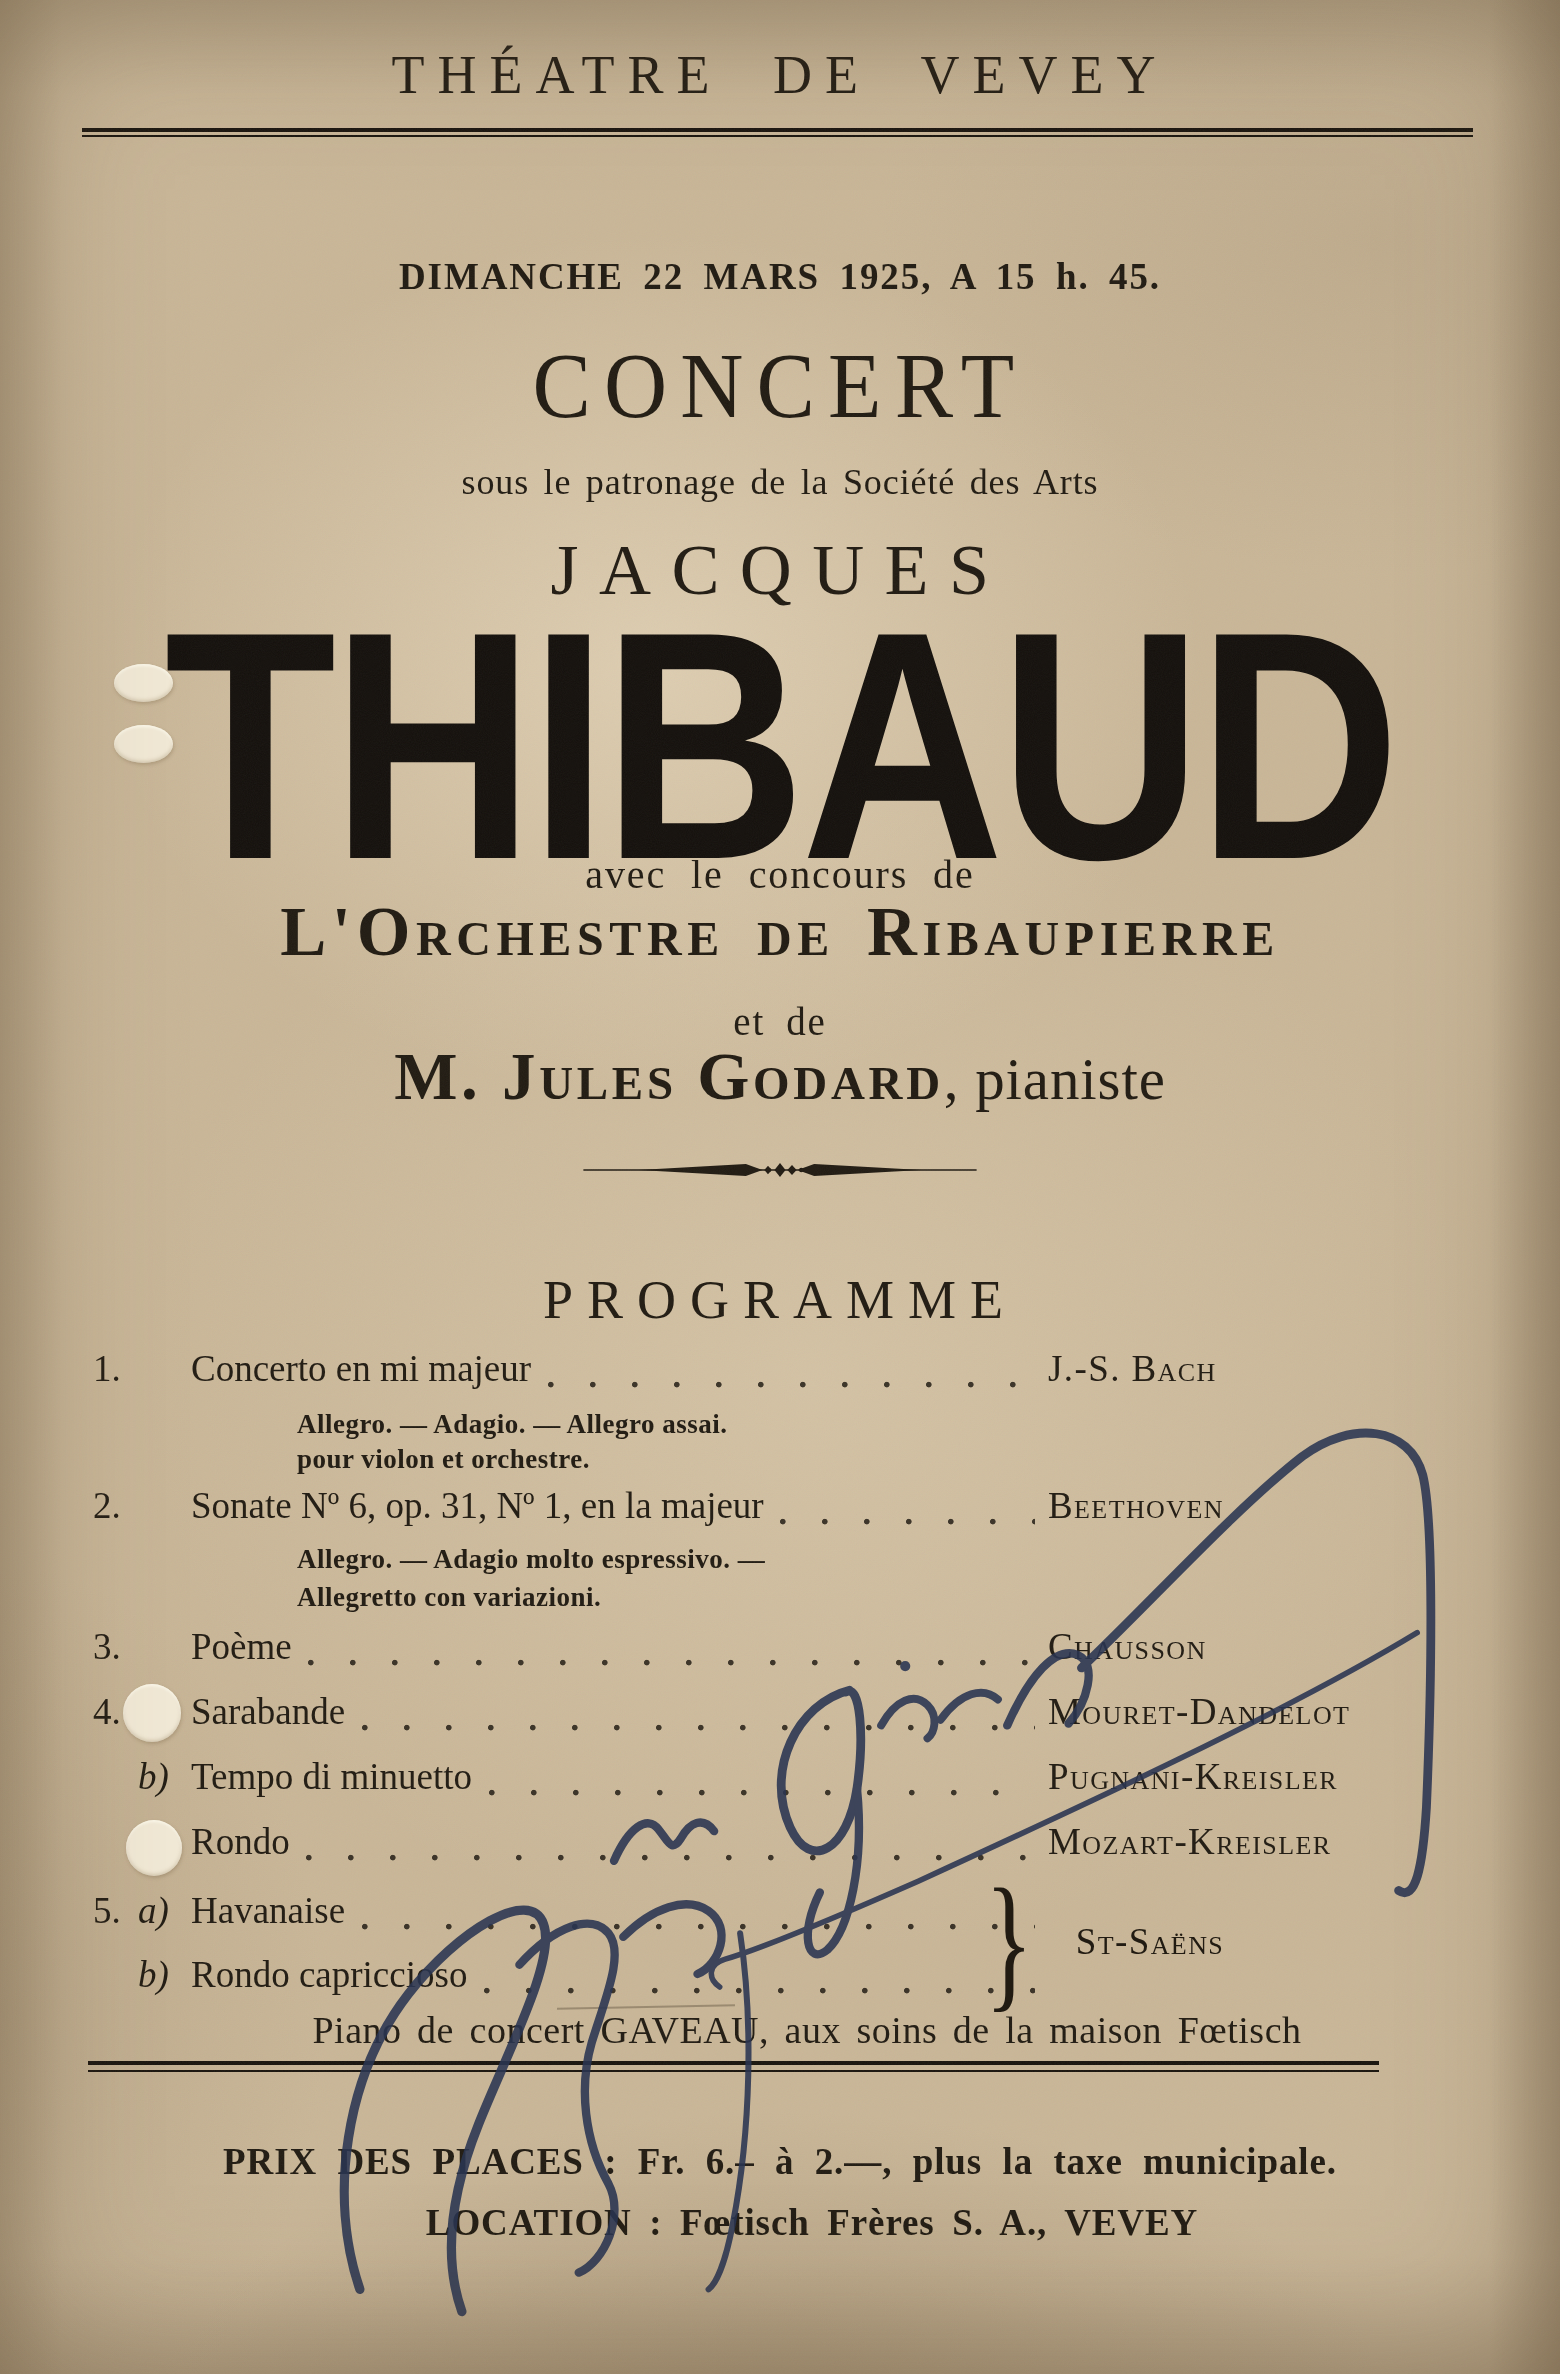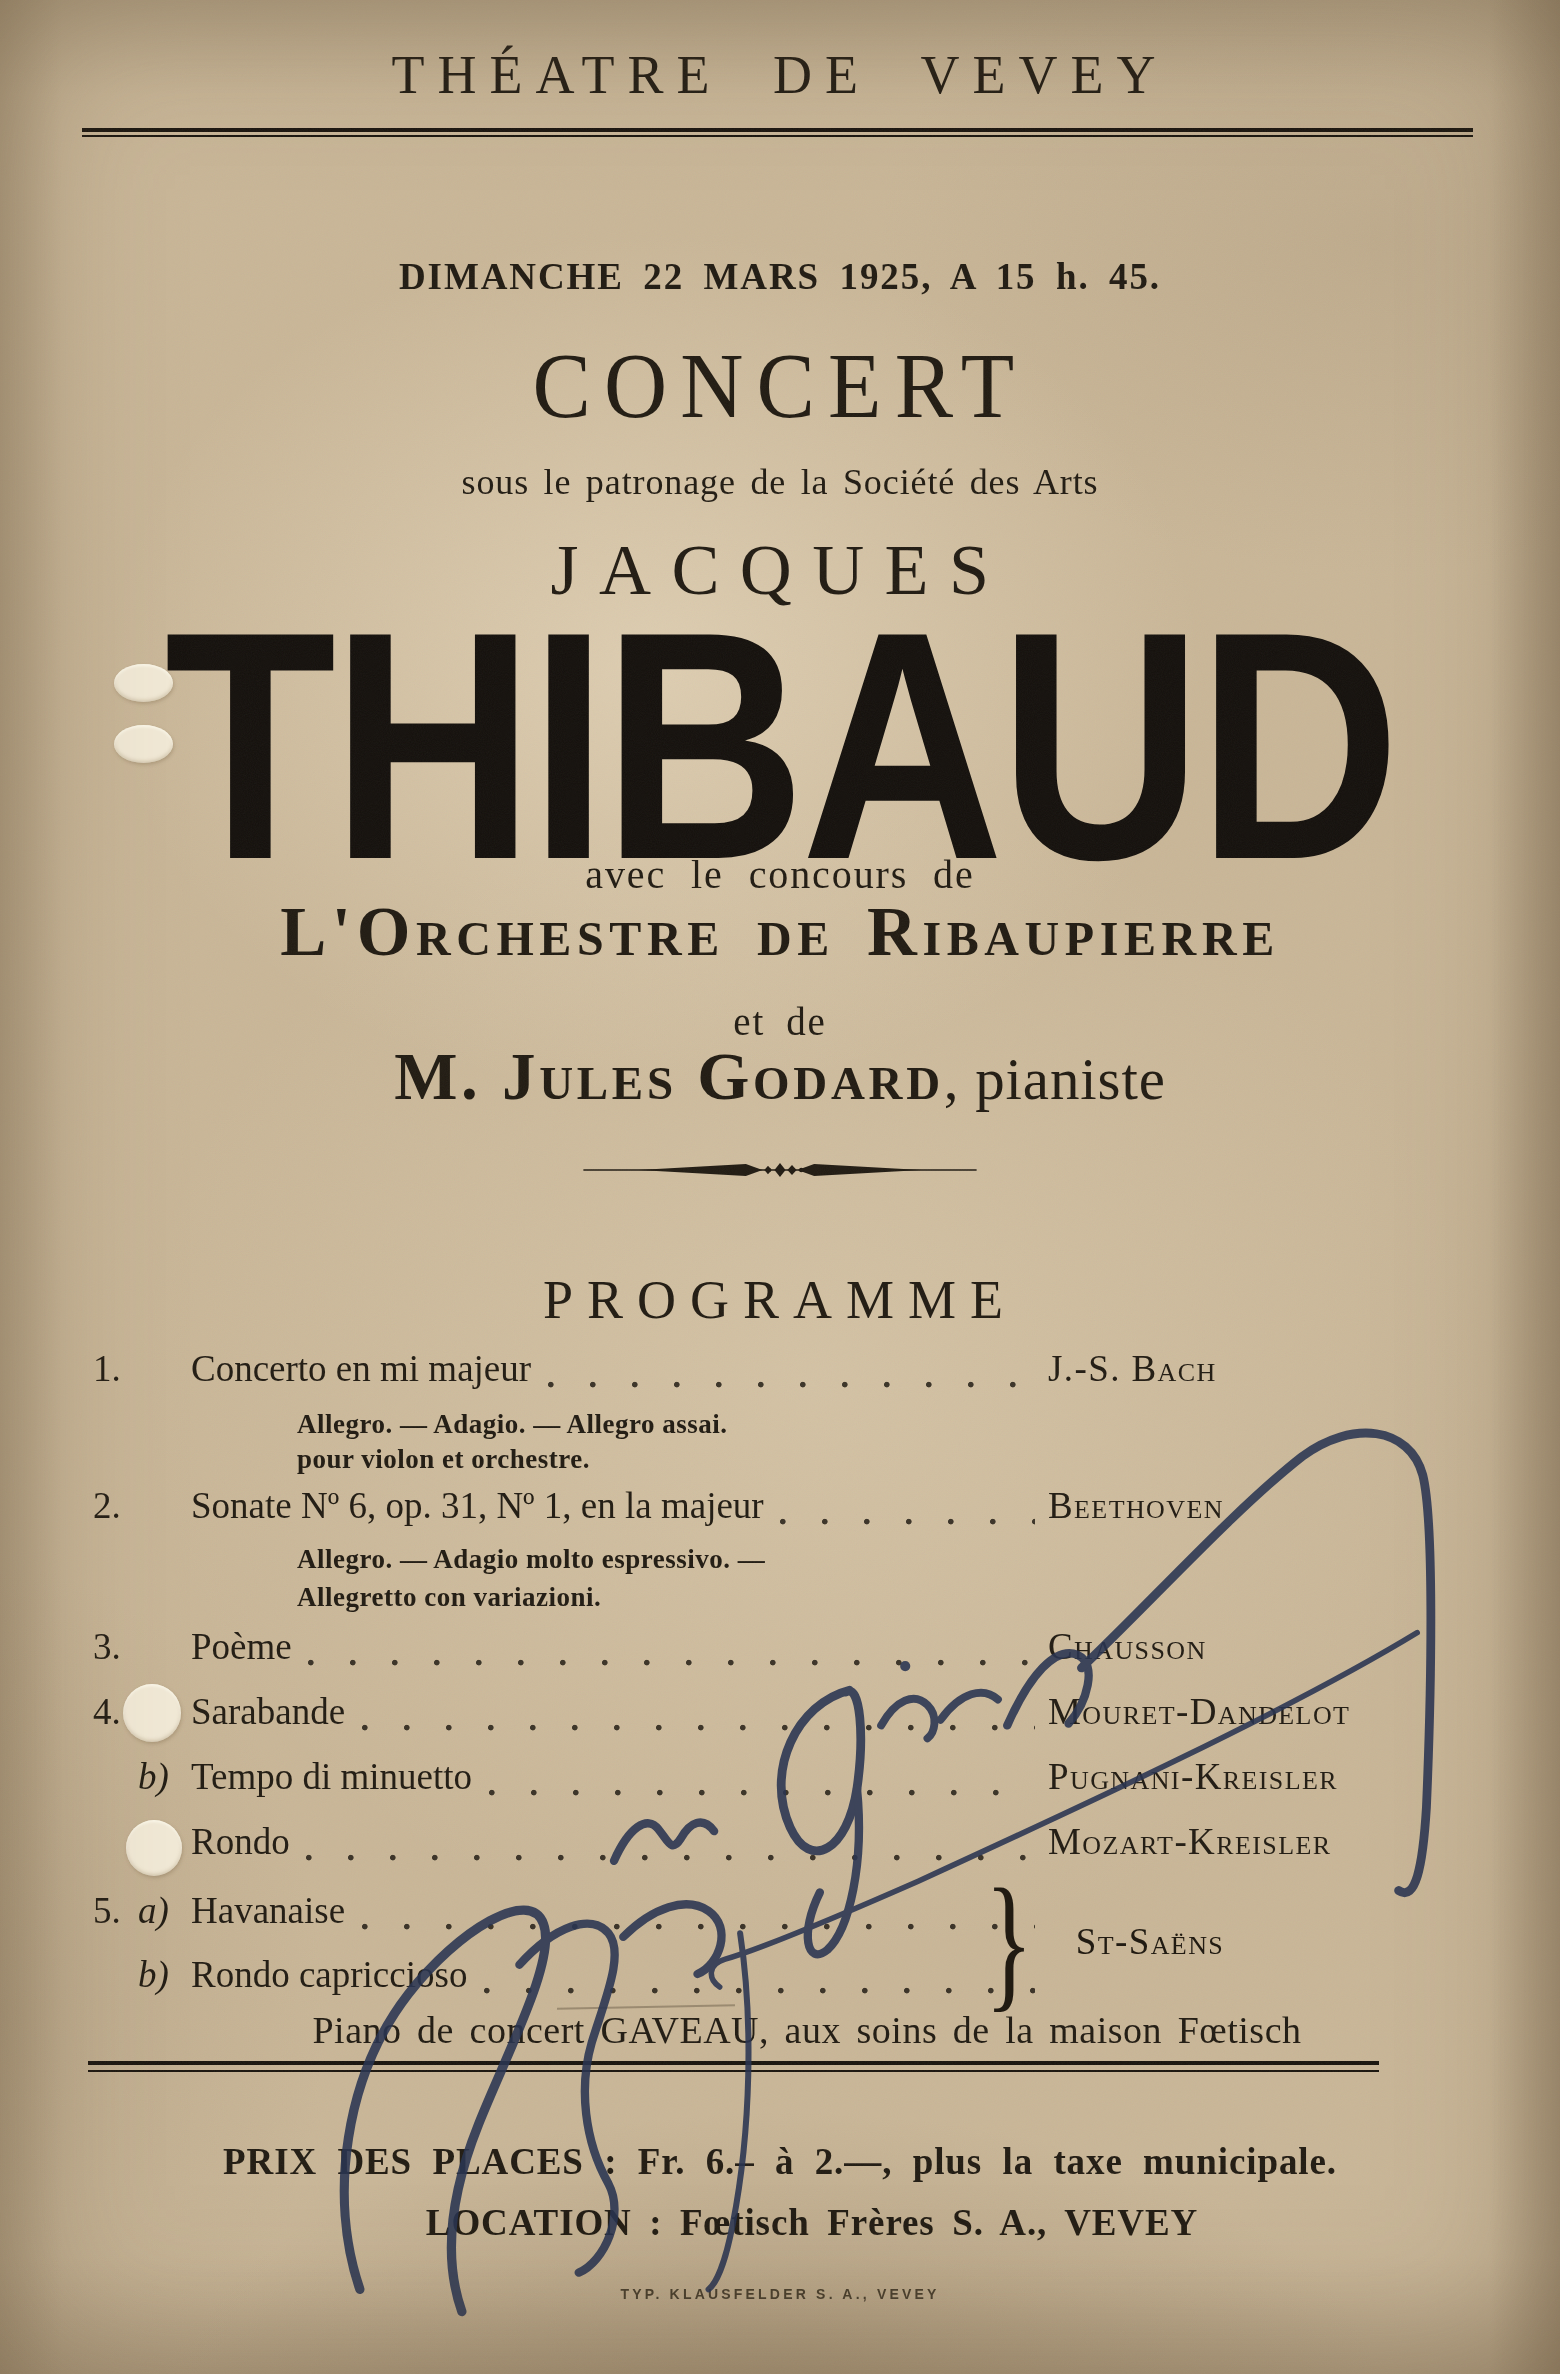--- a/index.html
+++ b/index.html
@@ -189,21 +189,20 @@
 
   <div class="brace-group">
     <span class="brace">}</span>
     <span class="gcomposer">St-Saëns</span>
   </div>
 
   <div class="ctr piano-note">Piano de concert GAVEAU, aux soins de la maison Fœtisch</div>
   <div class="rule rule-bottom"></div>
   <div class="ctr prices">PRIX DES PLACES : Fr. 6.– à 2.—, plus la taxe municipale.</div>
   <div class="ctr booking">LOCATION : Fœtisch Frères S. A., VEVEY</div>
-  <div class="ctr printer">TYP. KLAUSFELDER S. A., VEVEY</div>
 
   <div class="hole hole-1"></div>
   <div class="hole hole-2"></div>
   <div class="hole hole-3"></div>
   <div class="hole hole-4"></div>
 
   <div class="pencil"></div>
 
   <svg class="sig" width="1560" height="2375" viewBox="0 0 1682 2560">
     <g stroke="#2a3552" fill="none" stroke-linecap="round" stroke-linejoin="round" opacity="0.88">

